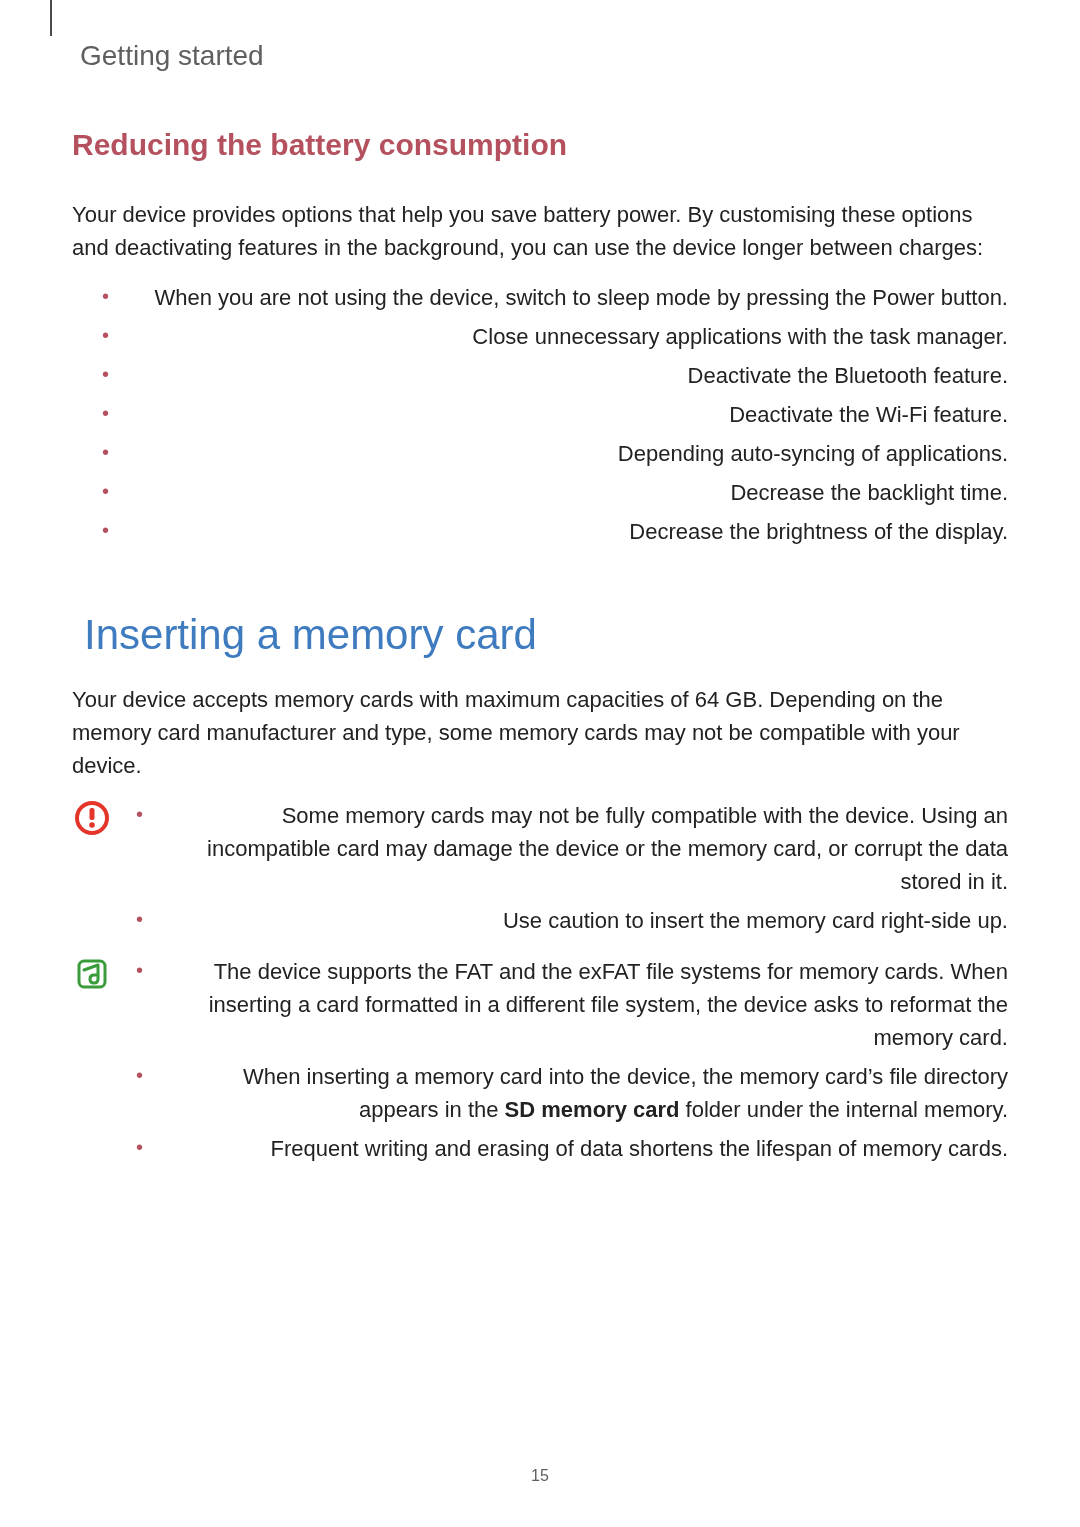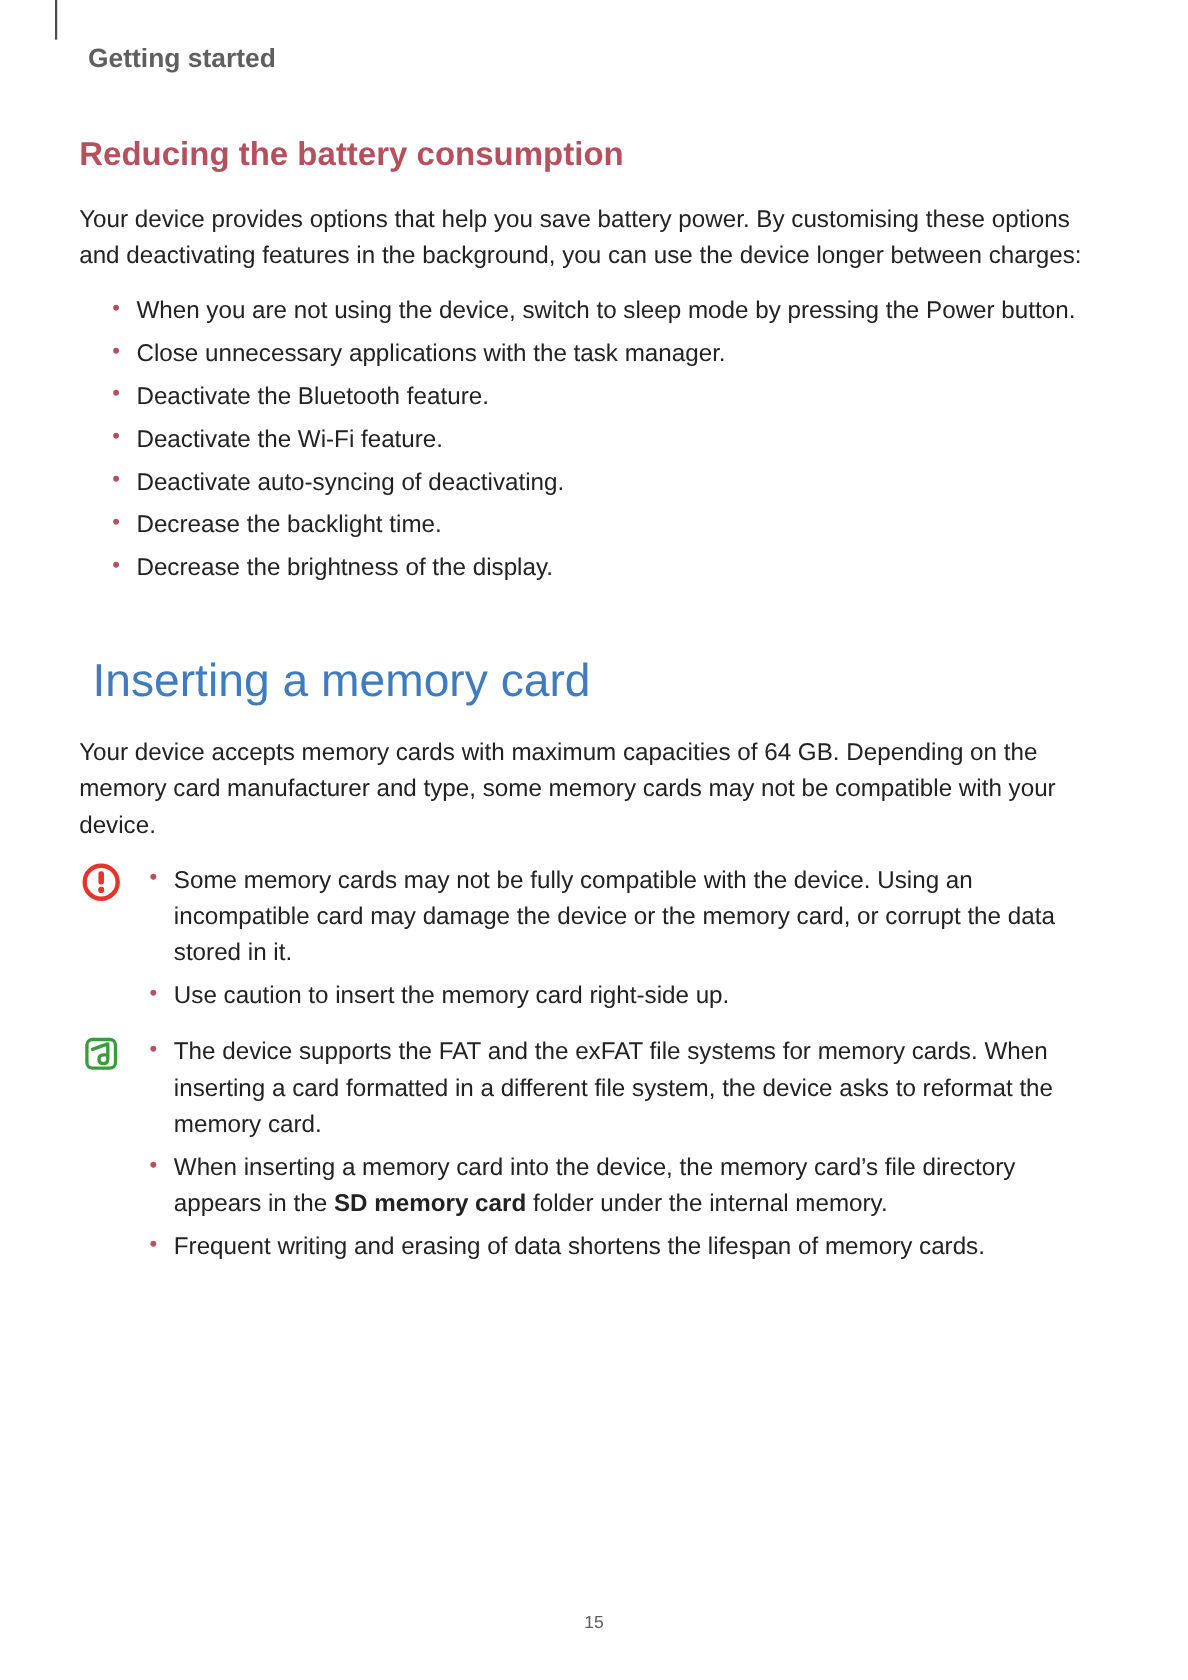--- a/index.html
+++ b/index.html
@@ -26,40 +26,41 @@
   }
   .tick-mark {
     position: absolute;
     top: 0;
     left: 50px;
     width: 2px;
     height: 36px;
     background: #4a4a4a;
   }
   .breadcrumb {
-    font-size: 24px;
+    font-size: 28px;
     color: var(--muted);
     margin: 12px 0 56px 8px;
-    font-weight: 700;
+    font-weight: 400;
   }
   .h2 {
     color: var(--accent-red);
     font-size: 30px;
     font-weight: 600;
-    margin: 0 0 24px 0;
+    margin: 0 0 36px 0;
   }
   .para {
     font-size: 22px;
     line-height: 1.5;
     margin: 0 0 14px 0;
   }
   ul.bullets {
     list-style: none;
     padding: 0 0 0 30px;
     margin: 0 0 36px 0;
+    text-align: right;
   }
   ul.bullets > li {
     position: relative;
     font-size: 22px;
     line-height: 1.5;
     padding: 3px 0 3px 22px;
   }
   ul.bullets > li::before {
     content: "•";
     position: absolute;
@@ -116,21 +117,21 @@
   <div class="breadcrumb">Getting started</div>
 
   <h2 class="h2">Reducing the battery consumption</h2>
   <p class="para">Your device provides options that help you save battery power. By customising these options and deactivating features in the background, you can use the device longer between charges:</p>
 
   <ul class="bullets">
     <li>When you are not using the device, switch to sleep mode by pressing the Power button.</li>
     <li>Close unnecessary applications with the task manager.</li>
     <li>Deactivate the Bluetooth feature.</li>
     <li>Deactivate the Wi-Fi feature.</li>
-    <li>Deactivate auto-syncing of deactivating.</li>
+    <li>Depending auto-syncing of applications.</li>
     <li>Decrease the backlight time.</li>
     <li>Decrease the brightness of the display.</li>
   </ul>
 
   <h1 class="h1">Inserting a memory card</h1>
   <p class="para">Your device accepts memory cards with maximum capacities of 64 GB. Depending on the memory card manufacturer and type, some memory cards may not be compatible with your device.</p>
 
   <div class="callout">
     <div class="icon-col">
       <span class="warning-icon">

